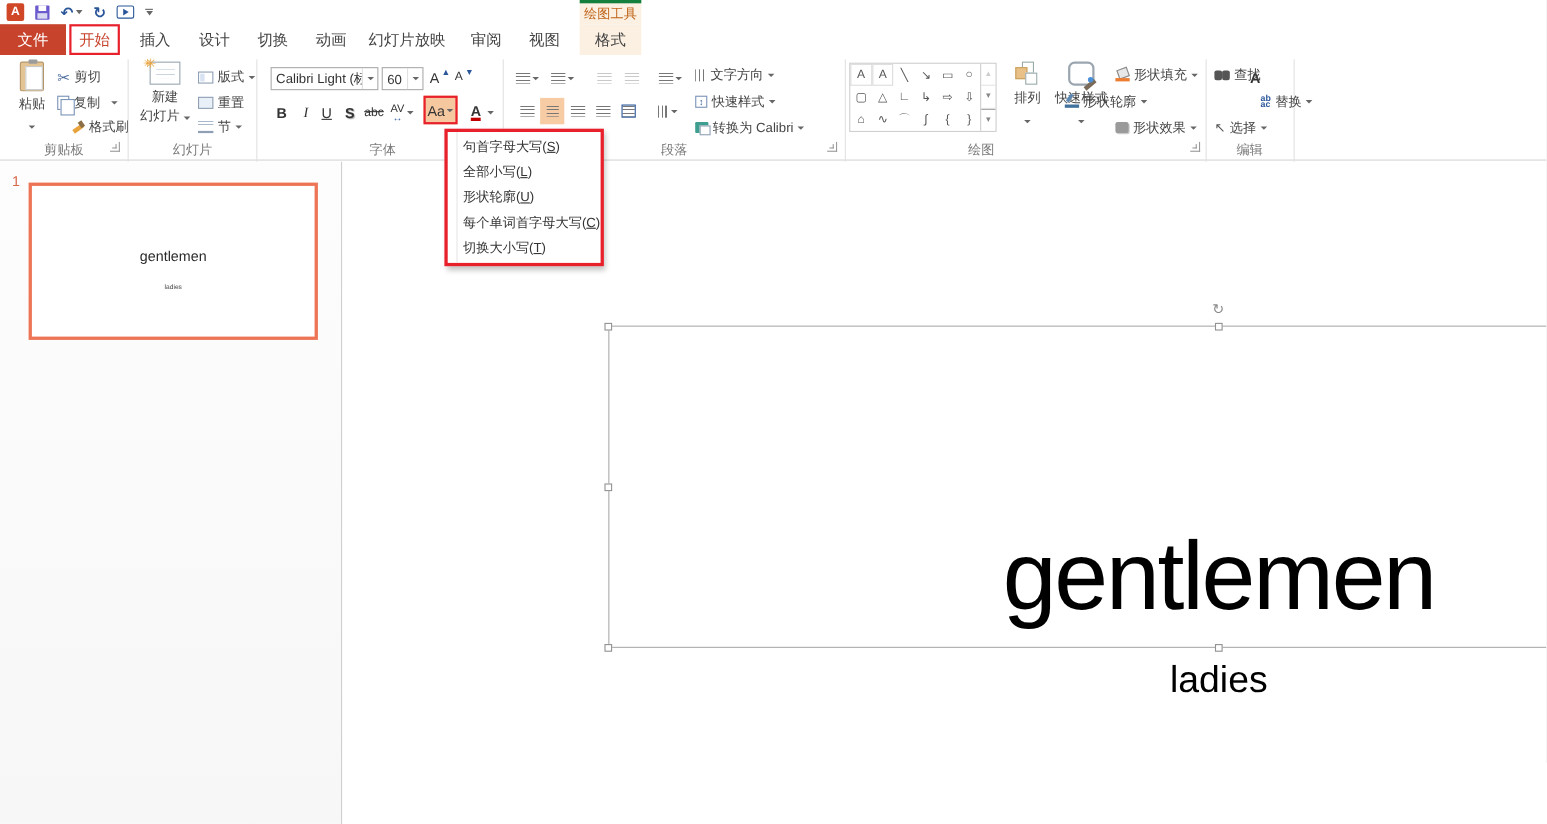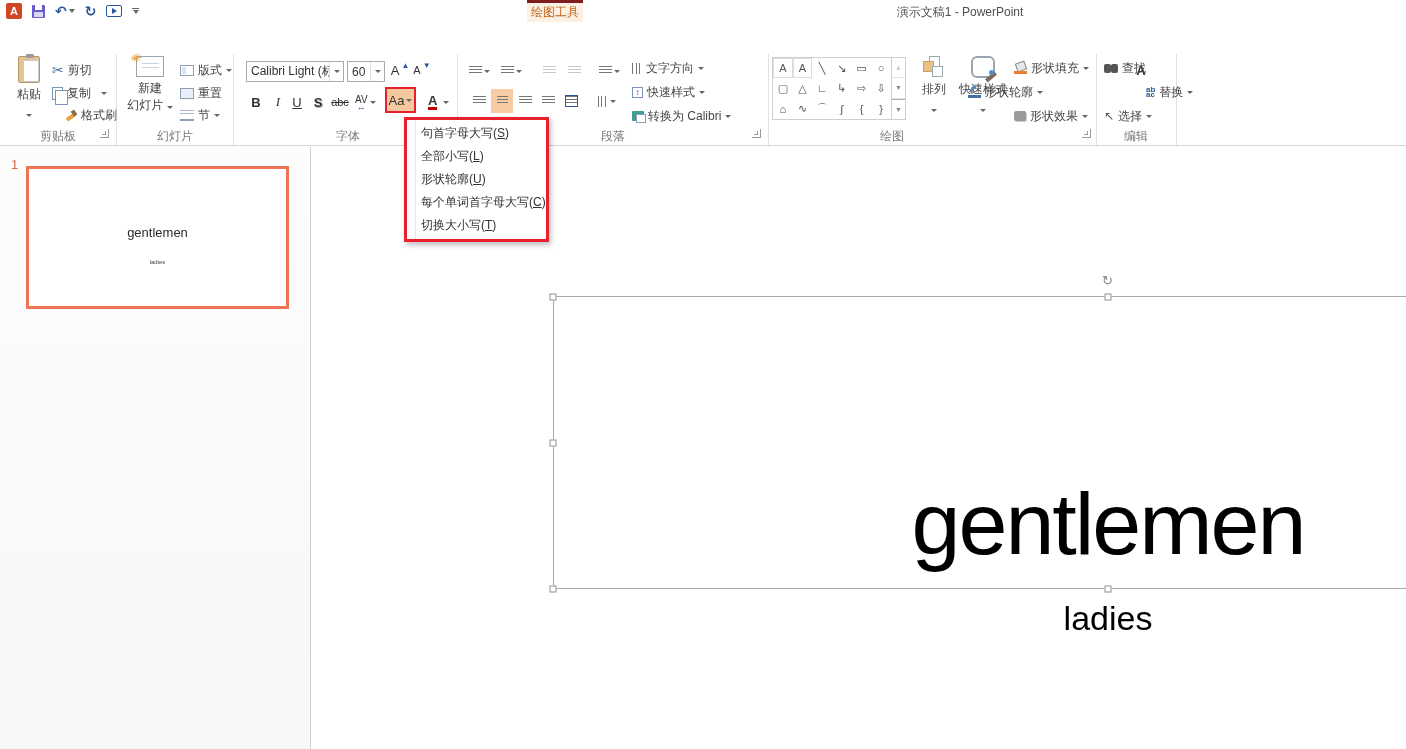--- a/index.html
+++ b/index.html
@@ -14,21 +14,21 @@
   .floppy { width:13px; height:13px; background:#6A5ACD; border-radius:1px; position:relative; }
   .floppy:before { content:""; position:absolute; top:0; left:3px; width:7px; height:5px; background:#fff; }
   .floppy:after { content:""; position:absolute; bottom:1px; left:2px; width:9px; height:5px; background:#d8d8f0; }
   .qat-glyph { color:#2B579A; font-size:14px; font-weight:bold; line-height:16px; }
   .mini-caret { width:0; height:0; border-left:3px solid transparent; border-right:3px solid transparent; border-top:4px solid #666; display:inline-block; }
   .show-icon { width:16px; height:12px; border:1px solid #2B579A; border-radius:2px; position:relative; }
   .show-icon:before { content:""; position:absolute; left:5px; top:2px; border-left:5px solid #2B579A; border-top:3px solid transparent; border-bottom:3px solid transparent; }
   .title-text { position:absolute; left:760px; top:4px; width:400px; text-align:center; color:#505050; font-size:12px; }
 
   
-  .ctx-head { position:absolute; left:527px; top:0; width:56px; height:22px; background:#FBF0E1; border-top:3px solid #7f1d1d; text-align:center; color:#C0641A; font-size:12px; line-height:18px; }
+  .ctx-head { position:absolute; left:527px; top:0; width:56px; height:22px; background:#FBF0E1; border-top:3px solid #15803d; text-align:center; color:#C0641A; font-size:12px; line-height:18px; }
 
   
   .tabrow { position:absolute; top:22px; left:0; width:100%; height:28px; background:#fff; }
   .file-tab { position:absolute; left:0; top:0; width:60px; height:28px; background:#C8432C; color:#fff; font-size:14px; text-align:center; line-height:28px; }
   .tab { position:absolute; top:0; height:28px; font-size:14px; color:#444; text-align:center; line-height:28px; cursor:default; }
   .tab.active { color:#C8432C; border:2px solid #E8202C; line-height:24px; }
   .tab.ctx { background:#FBF0E1; }
 
   
   .ribbon { position:absolute; top:50px; left:0; width:100%; height:96px; background:#fff; border-bottom:1px solid #D5D5D5; }
@@ -155,24 +155,35 @@
         <span class="qat-glyph">↶</span>
         <span class="mini-caret"></span>
       </span>
       <span class="qat-glyph">↻</span>
       <span class="show-icon"></span>
       <span style="display:flex;flex-direction:column;align-items:center;gap:1px">
         <span style="width:7px;height:1px;background:#666"></span>
         <span class="mini-caret"></span>
       </span>
     </div>
-    <div class="title-text">演示文稿1 - PowerPoint</div>
     <div class="ctx-head">绘图工具</div>
   </div>
 
+  <div class="tabrow">
+    <div class="file-tab">文件</div>
+    <div class="tab active" style="left:63px;width:46px">开始</div>
+    <div class="tab" style="left:117px;width:48px">插入</div>
+    <div class="tab" style="left:171px;width:48px">设计</div>
+    <div class="tab" style="left:224px;width:48px">切换</div>
+    <div class="tab" style="left:277px;width:48px">动画</div>
+    <div class="tab" style="left:330px;width:80px">幻灯片放映</div>
+    <div class="tab" style="left:418px;width:48px">审阅</div>
+    <div class="tab" style="left:471px;width:48px">视图</div>
+    <div class="tab ctx" style="left:527px;width:56px">格式</div>
+  </div>
 
   <div class="ribbon">
 
     <div class="gsep" style="left:116px"></div>
     <div class="gsep" style="left:233px"></div>
     <div class="gsep" style="left:457px"></div>
     <div class="gsep" style="left:768px"></div>
     <div class="gsep" style="left:1096px"></div>
     <div class="gsep" style="left:1176px"></div>
 

